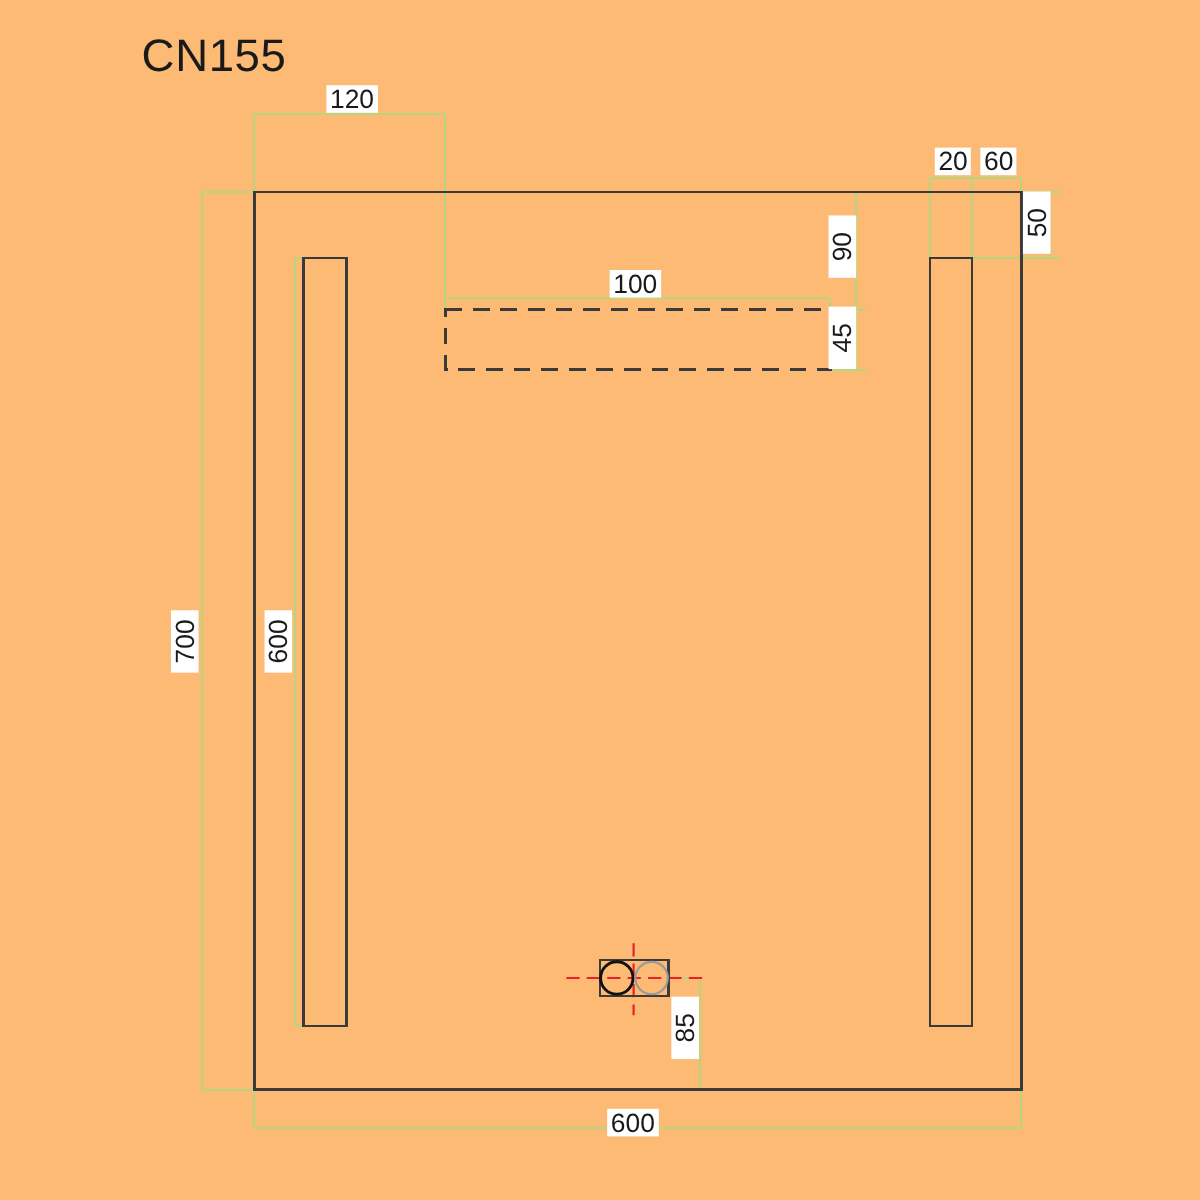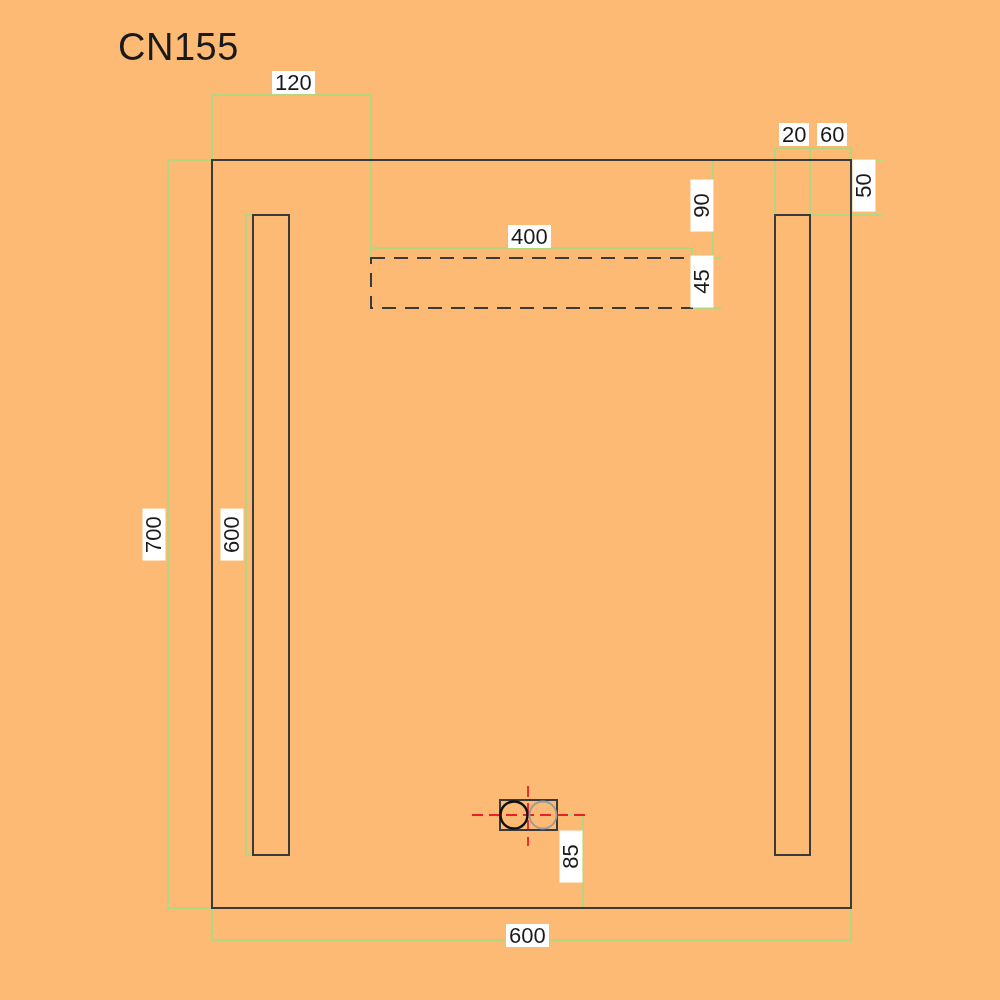--- a/index.html
+++ b/index.html
@@ -125,21 +125,21 @@
   <div class="title-text">CN155</div>
 
   <div class="dim-label" style="left:272px; top:71px;">120</div>
 
   <div class="dim-label vert" style="left:128px; top:523px; width:46px; text-align:center;">700</div>
 
   <div class="dim-label vert" style="left:206px; top:523px; width:46px; text-align:center;">600</div>
 
   <div class="dim-label" style="left:506px; top:924px;">600</div>
 
-  <div class="dim-label" style="left:508px; top:225px;">400</div>
+  <div class="dim-label" style="left:508px; top:225px;">100</div>
 
   <div class="dim-label vert" style="left:676px; top:194px; width:46px; text-align:center;">90</div>
 
   <div class="dim-label vert" style="left:676px; top:270px; width:46px; text-align:center;">45</div>
 
   <div class="dim-label" style="left:779px; top:123px;">20</div>
 
   <div class="dim-label" style="left:817px; top:123px;">60</div>
 
   <div class="dim-label vert" style="left:838px; top:174px; width:46px; text-align:center;">50</div>

